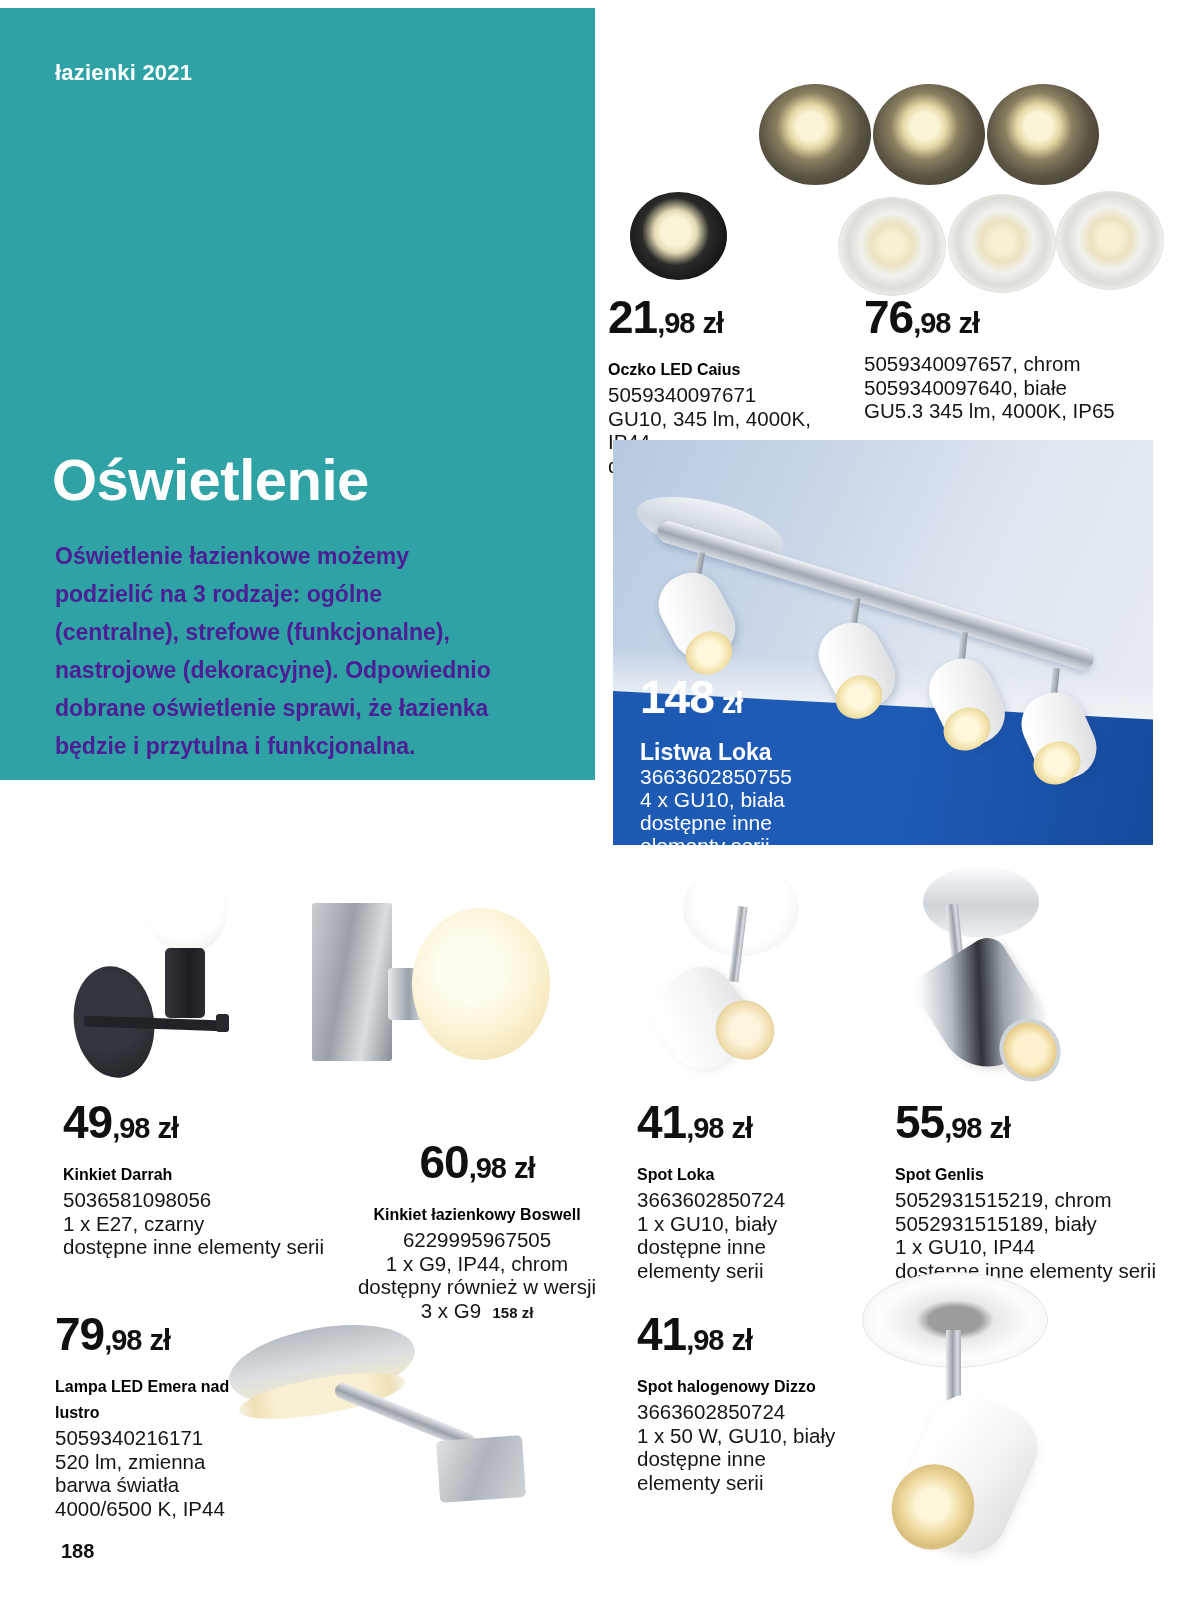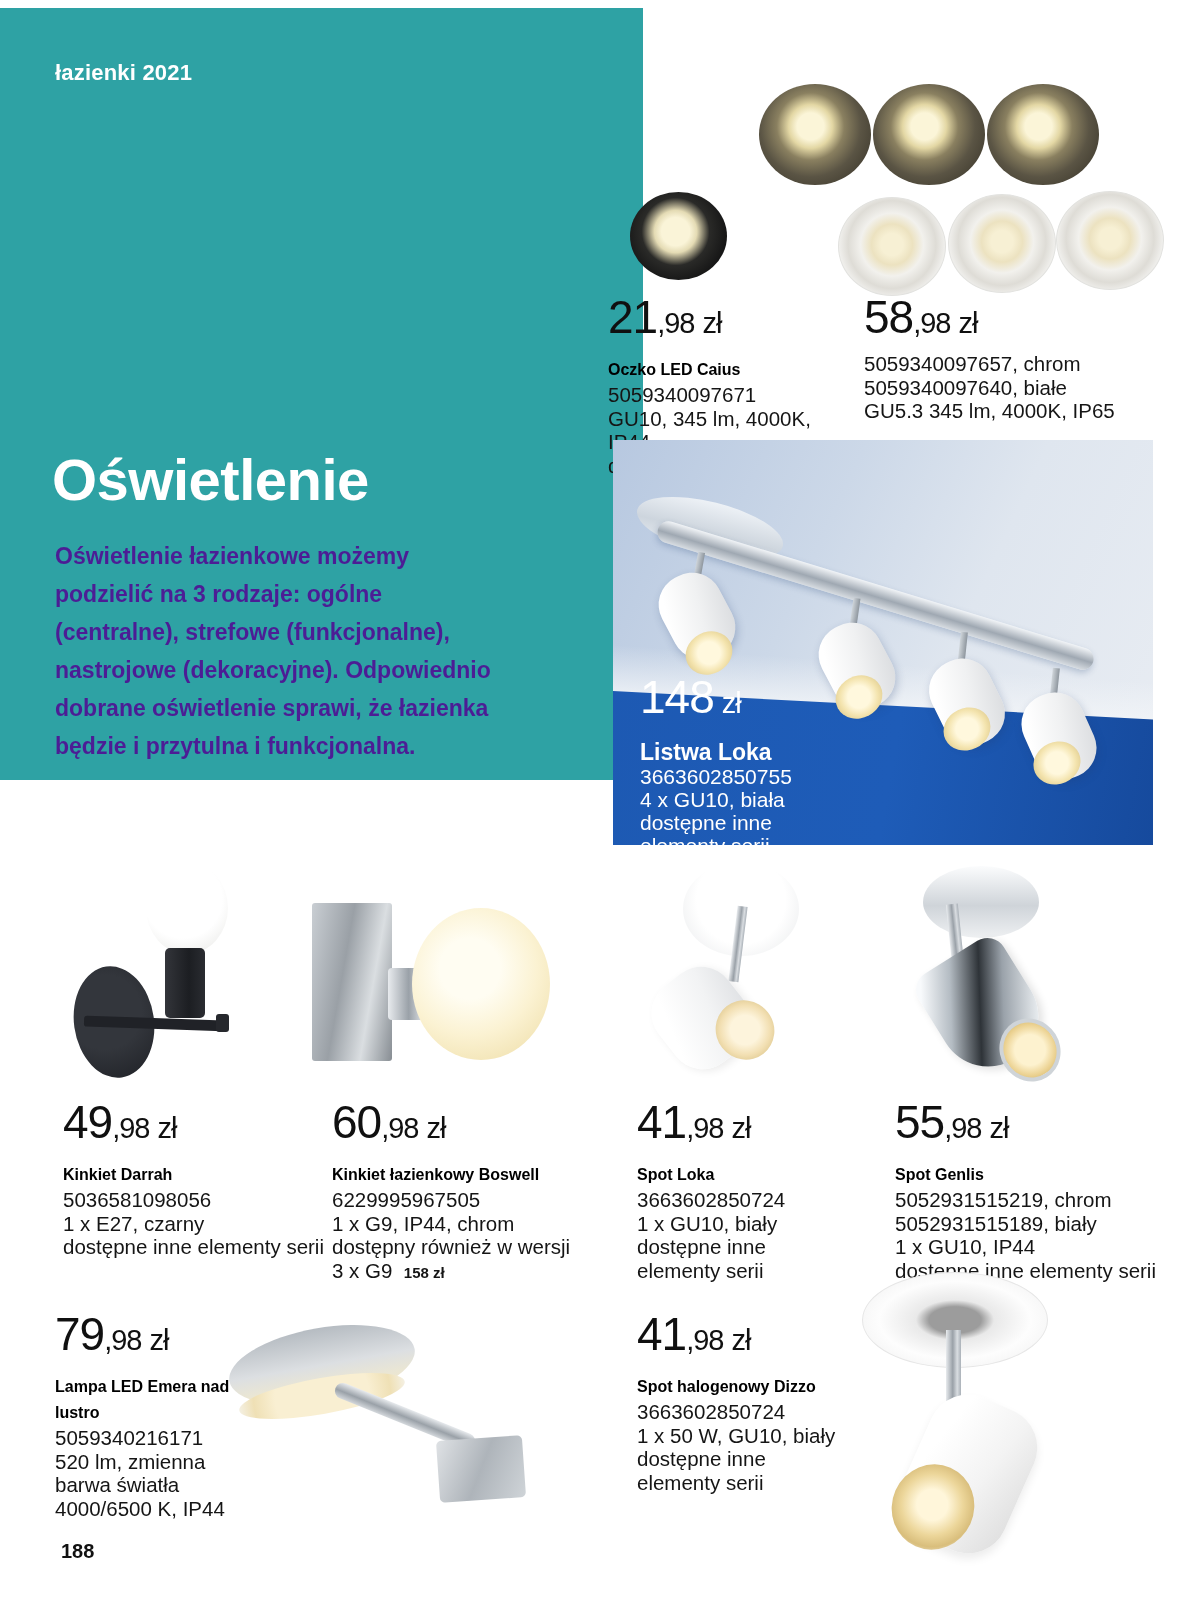--- a/index.html
+++ b/index.html
@@ -1,27 +1,27 @@
 <!DOCTYPE html>
 <html><head>
 <meta charset="utf-8">
 <style>
   html,body{margin:0;padding:0;background:#ffffff;}
   .page{position:relative;width:1189px;height:1600px;background:#fff;overflow:hidden;
         font-family:"Liberation Sans","DejaVu Sans",sans-serif;color:#111;}
 
   
-  .teal{position:absolute;left:0;top:8px;width:595px;height:772px;background:#2ea2a4;padding-left:48px;}
+  .teal{position:absolute;left:0;top:8px;width:595px;height:772px;background:#2ea2a4;}
   .edition{position:absolute;left:55px;top:52px;color:#fff;font-size:22px;font-weight:bold;letter-spacing:.2px;}
   .sec-title{position:absolute;left:52px;top:438px;color:#fff;font-size:58px;font-weight:bold;margin:0;letter-spacing:-.5px;}
   .sec-intro{position:absolute;left:55px;top:529px;width:450px;color:#4c1d95;font-size:23px;font-weight:bold;line-height:38px;margin:0;}
 
   
   .pinfo{position:absolute;}
-  .price{font-weight:normal;color:#101010;letter-spacing:-1px;line-height:48px;white-space:nowrap;}
+  .price{font-weight:bold;color:#101010;letter-spacing:-1px;line-height:48px;white-space:nowrap;}
   .price .pi{font-size:46px;}
   .price .pd{font-size:29px;}
   .price .pu{font-size:29px;margin-left:8px;}
   .pname{font-weight:bold;font-size:16px;color:#000000;margin-top:5px;line-height:26px;}
   .pline{font-size:20.5px;color:#151515;line-height:23.5px;}
   .pline b{font-size:15px;}
   .wh .price,.wh .pname,.wh .pline{color:#fff;}
 
   
   .spot-bronze{position:absolute;width:112px;height:101px;border-radius:50%;
@@ -79,21 +79,21 @@
 
   <div class="pinfo" style="left:608px;top:293px;width:250px;">
     <div class="price"><span class="pi">21</span><span class="pd">,98</span><span class="pu">zł</span></div>
     <div class="pname">Oczko LED Caius</div>
     <div class="pline">5059340097671</div>
     <div class="pline">GU10, 345 lm, 4000K, IP44</div>
     <div class="pline">dostępne inne kolory</div>
   </div>
 
   <div class="pinfo" style="left:864px;top:293px;width:300px;">
-    <div class="price"><span class="pi">58</span><span class="pd">,98</span><span class="pu">zł</span></div>
+    <div class="price"><span class="pi">76</span><span class="pd">,98</span><span class="pu">zł</span></div>
     <div class="pline">5059340097657, chrom</div>
     <div class="pline">5059340097640, białe</div>
     <div class="pline">GU5.3 345 lm, 4000K, IP65</div>
   </div>
 
   <div class="photo">
     <div class="whiteband"></div>
     <div class="bluewall"></div>
     <div class="rose"></div>
     <div class="bar"></div>
@@ -153,21 +153,21 @@
   </div>
 
   <div class="pinfo" style="left:55px;top:1098px;width:270px;margin-left:8px;">
     <div class="price"><span class="pi">49</span><span class="pd">,98</span><span class="pu">zł</span></div>
     <div class="pname">Kinkiet Darrah</div>
     <div class="pline">5036581098056</div>
     <div class="pline">1 x E27, czarny</div>
     <div class="pline">dostępne inne elementy serii</div>
   </div>
 
-  <div class="pinfo" style="left:332px;top:1098px;width:290px;">
+  <div class="pinfo" style="left:332px;top:1138px;width:290px;text-align:center;">
     <div class="price"><span class="pi">60</span><span class="pd">,98</span><span class="pu">zł</span></div>
     <div class="pname">Kinkiet łazienkowy Boswell</div>
     <div class="pline">6229995967505</div>
     <div class="pline">1 x G9, IP44, chrom</div>
     <div class="pline">dostępny również w wersji</div>
     <div class="pline"><span>3 x G9</span>&nbsp; <b>158 zł</b></div>
   </div>
 
   <div class="pinfo" style="left:637px;top:1098px;width:240px;">
     <div class="price"><span class="pi">41</span><span class="pd">,98</span><span class="pu">zł</span></div>

